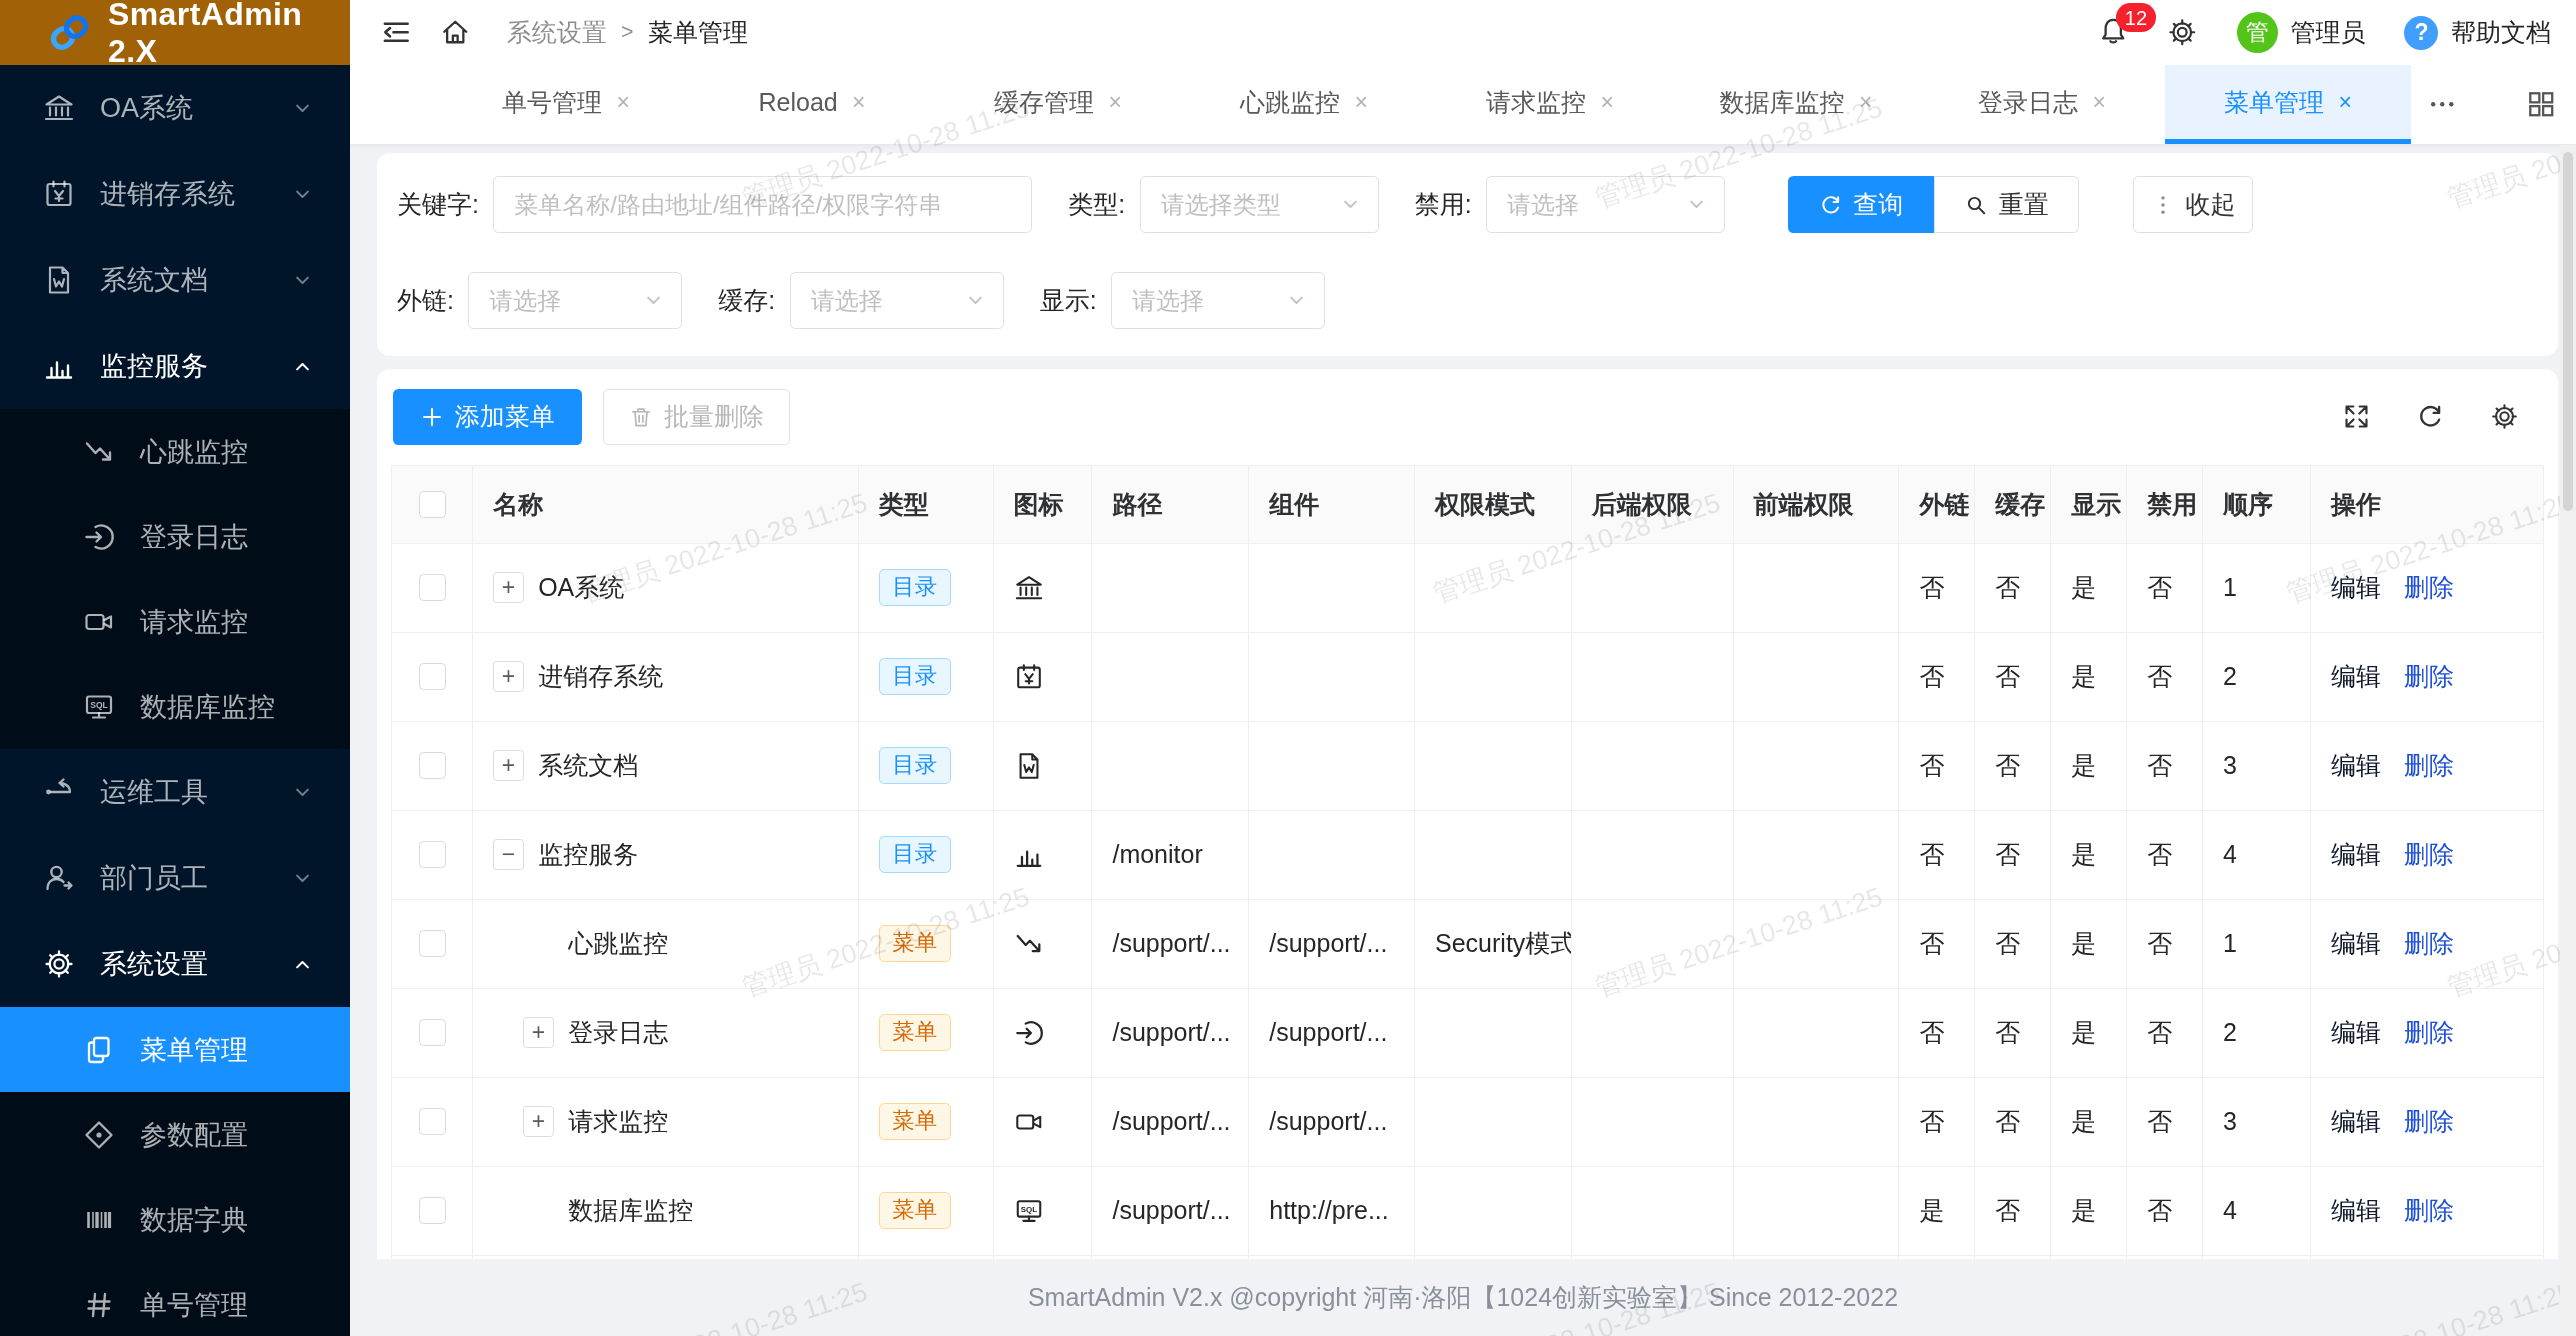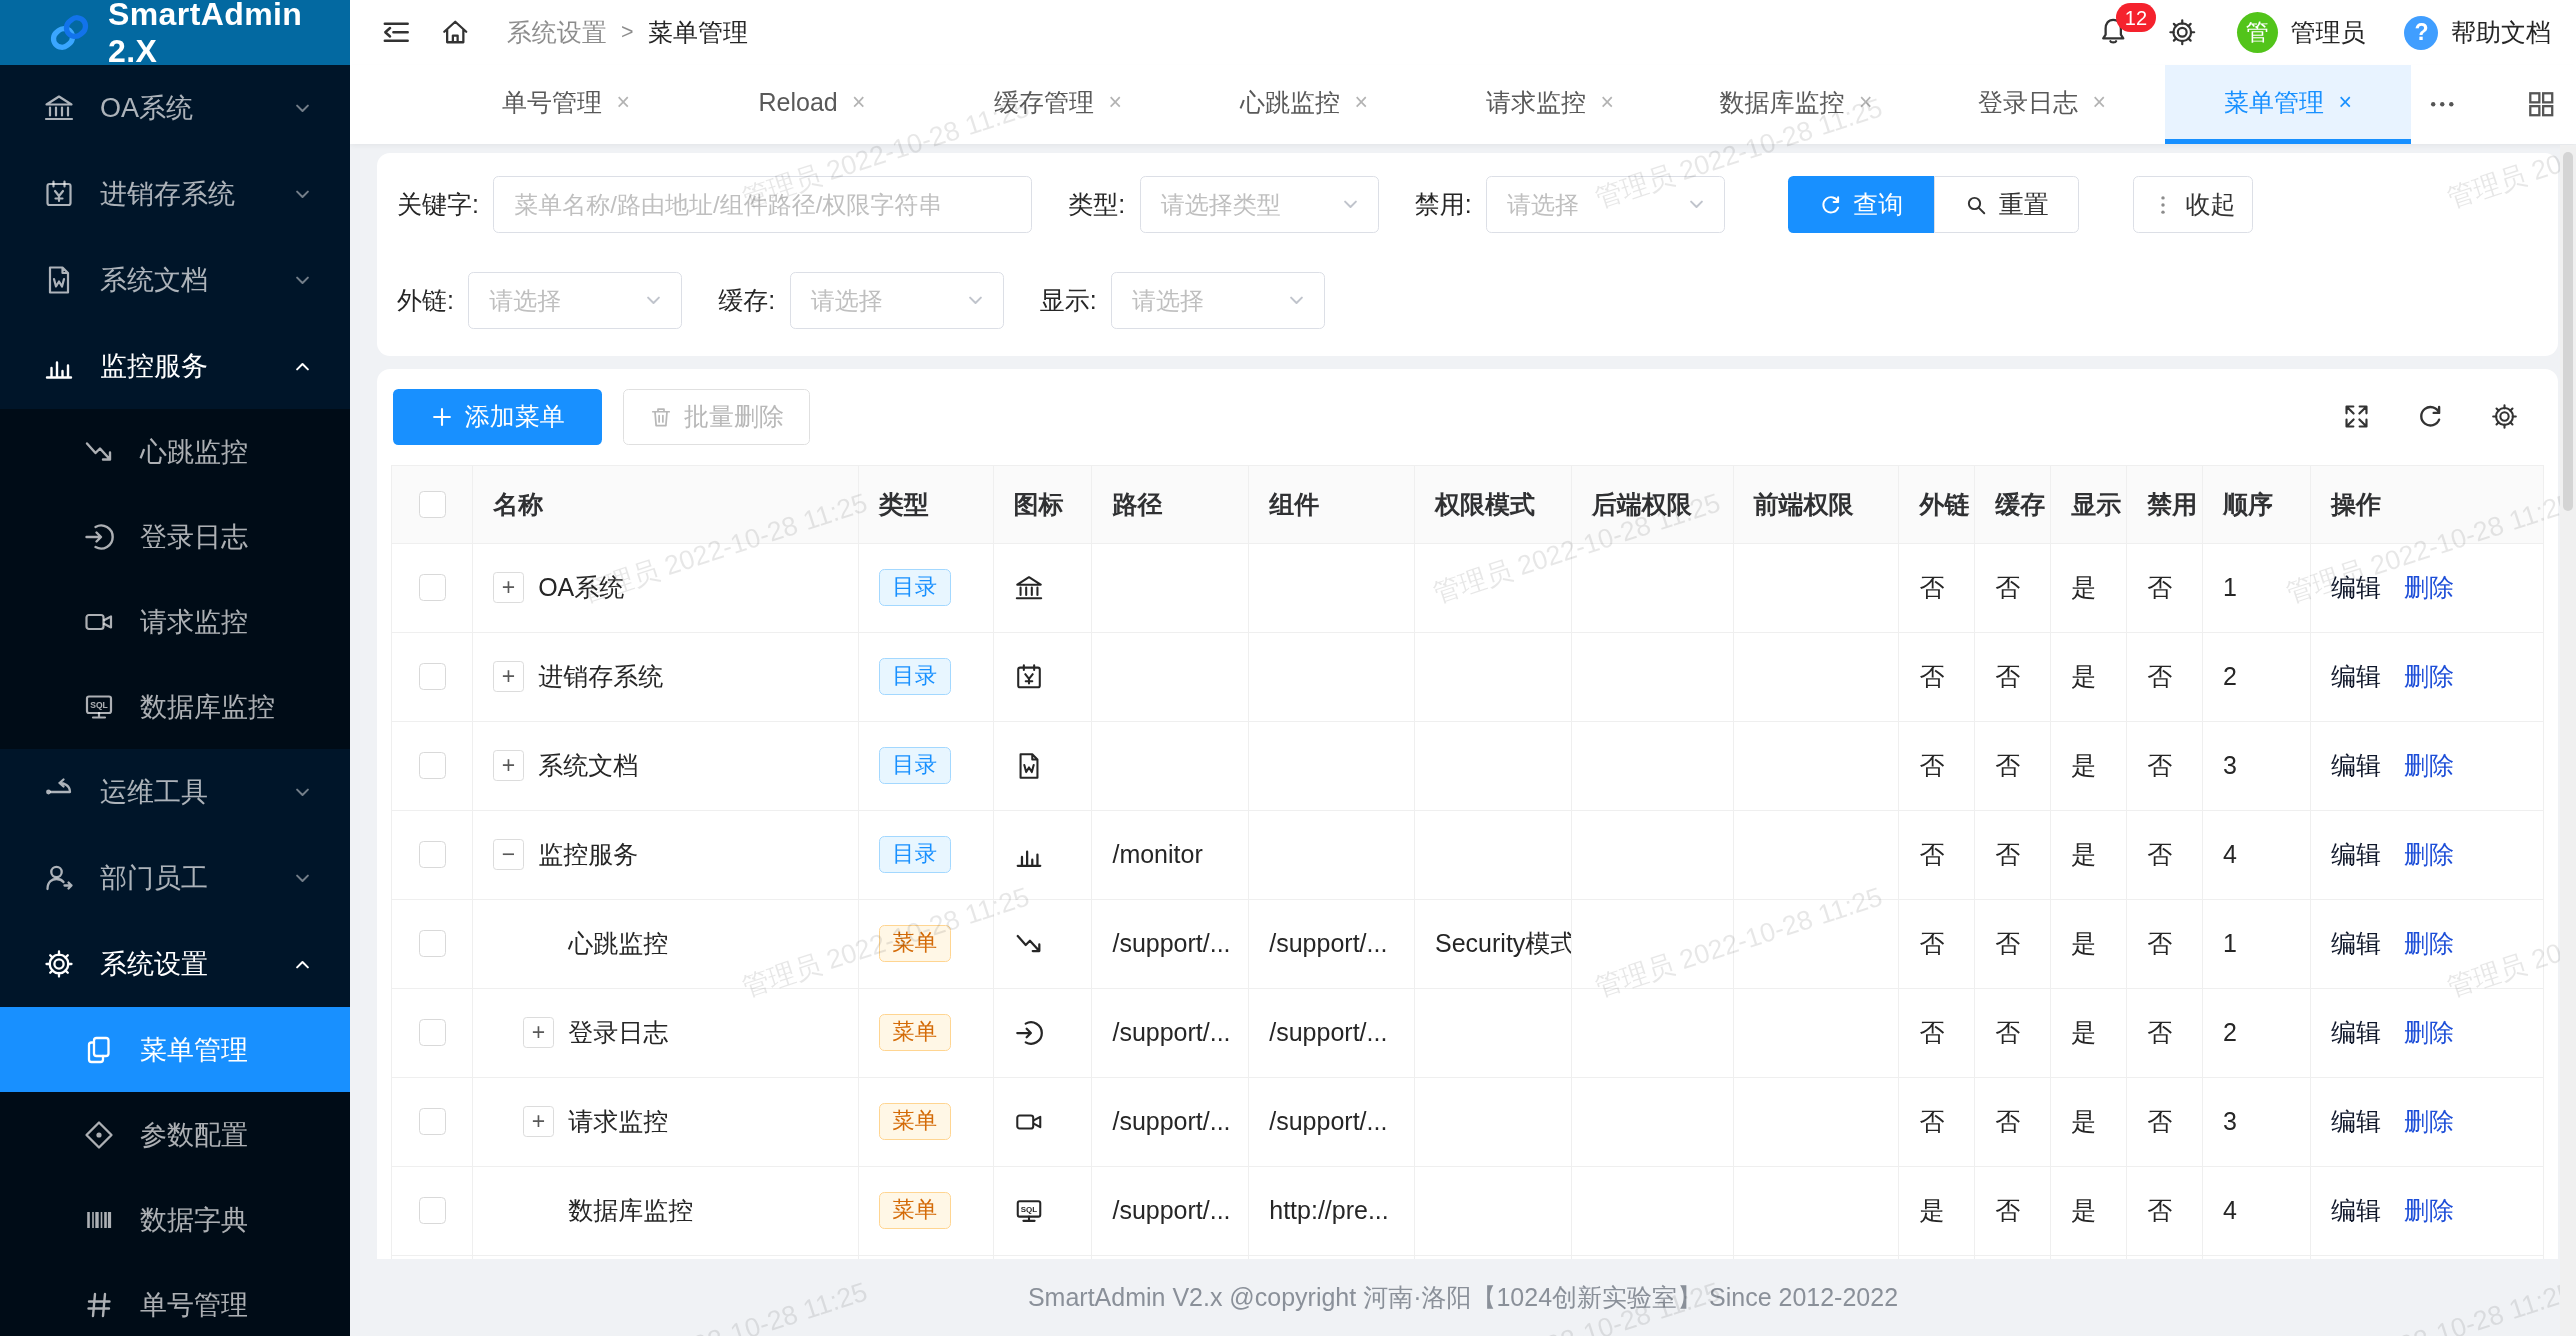--- a/index.html
+++ b/index.html
@@ -2,21 +2,21 @@
 <html style="font-size:14.4px"><head>
 <meta charset="utf-8">
 <style>
   * { margin:0; padding:0; box-sizing:border-box; }
   html,body { font-family:"Liberation Sans","DejaVu Sans",sans-serif; }
   body { width:2576px; height:1336px; position:relative; overflow:hidden; background:#f0f2f5; color:#262626; }
   .app { display:flex; height:100%; }
 
   
   .sidebar { width:350px; flex-shrink:0; background:#001529; color:rgba(255,255,255,0.68); display:flex; flex-direction:column; z-index:30; }
-  .logo { height:65px; display:flex; align-items:center; padding-left:47px; gap:16px; background:#0369a1; }
+  .logo { height:65px; display:flex; align-items:center; padding-left:47px; gap:16px; background:#a16207; }
   .logo-text { color:#fff; font-size:32px; font-weight:bold; letter-spacing:0.4px; }
   .side-menu { flex:1; overflow:hidden; }
   .side-item { display:flex; align-items:center; height:86px; padding:0 36px 0 43px; font-size:27px; cursor:pointer; }
   .side-item .icon { width:32px; height:32px; flex-shrink:0; }
   .side-item .lbl { margin-left:25px; white-space:nowrap; }
   .side-item .chev { margin-left:auto; width:23px; height:23px; color:rgba(255,255,255,0.45); }
   .side-item.child { height:85px; padding-left:83px; }
   .side-item.insub { background:#000c17; }
   .side-item.expanded { color:#fff; }
   .side-item.expanded .chev { color:#fff; }
@@ -71,21 +71,21 @@
   .btn { height:57px; display:inline-flex; align-items:center; justify-content:center; gap:10.8px; font-size:25px; cursor:pointer; border:none; font-family:inherit; background:#fff; }
   .btn .icon { width:24px; height:24px; }
   .btn-query { background:#1890ff; color:#fff; border-radius:5.4px 0 0 5.4px; padding:0 30.5px; }
   .btn-reset { border:1.8px solid #dcdfe6; border-radius:0 5.4px 5.4px 0; color:#333; padding:0 29px; }
   .btn-collapse { border:1.8px solid #dcdfe6; border-radius:5.4px; color:#333; padding:0 17px; margin-left:54px; }
   .btn-collapse .icon { color:#8c8c8c; }
 
   
   .table-card { overflow:hidden; }
   .tc-toolbar { display:flex; align-items:center; padding:20px 16px; }
-  .btn-add { background:#1890ff; color:#fff; border-radius:5.4px; padding:0 37px; height:56px; }
+  .btn-add { background:#1890ff; color:#fff; border-radius:5.4px; padding:0 27px; height:56px; }
   .btn-batch { border:1.8px solid #e0e0e0; border-radius:5.4px; color:#b8b8b8; padding:0 25px; height:56px; margin-left:21.5px; cursor:not-allowed; }
   .tc-tools { margin-left:auto; display:flex; align-items:center; gap:45px; padding-right:23px; }
   .tc-tools .icon { width:29px; height:29px; color:#333; cursor:pointer; }
 
   .grid { margin:0 14.4px; border:0.9px solid #efefef; border-bottom:none; }
   .trow { display:flex; border-bottom:0.9px solid #efefef; background:#fff; }
   .trow.head { background:#fafafa; }
   .tcell { border-right:0.9px solid #efefef; display:flex; align-items:center; padding-left:20px; font-size:25px; color:#262626; height:88px; overflow:hidden; white-space:nowrap; }
   .trow.head .tcell { height:77px; font-weight:bold; color:#303133; }
   .tcell:last-child { border-right:none; }

